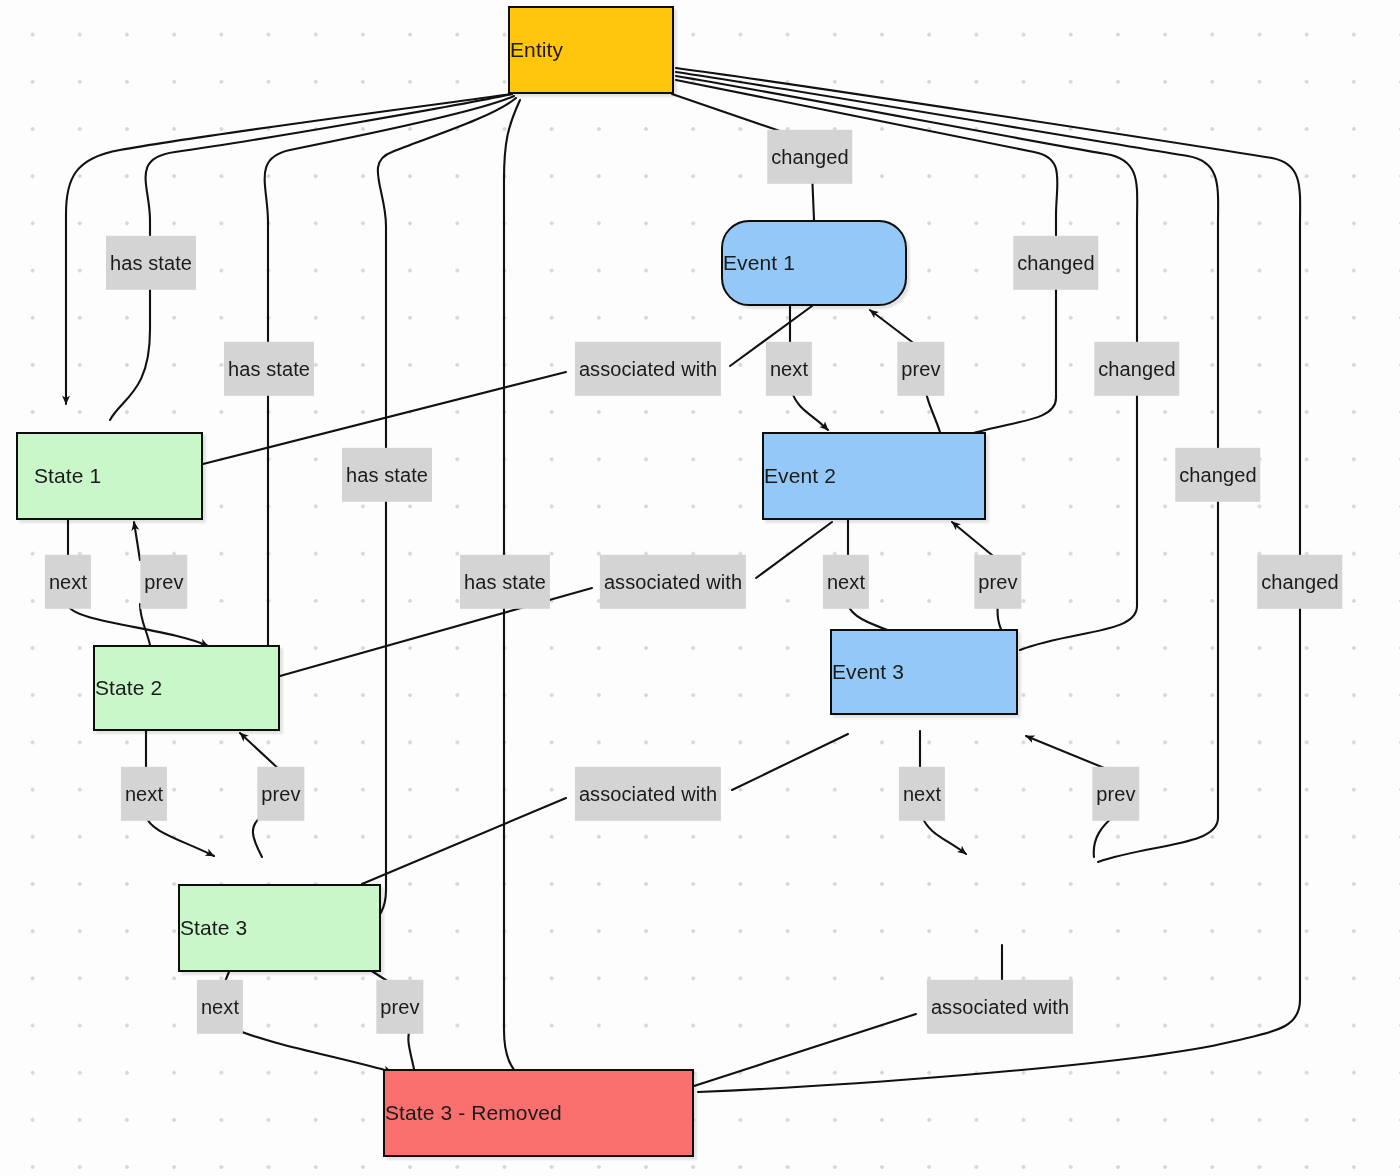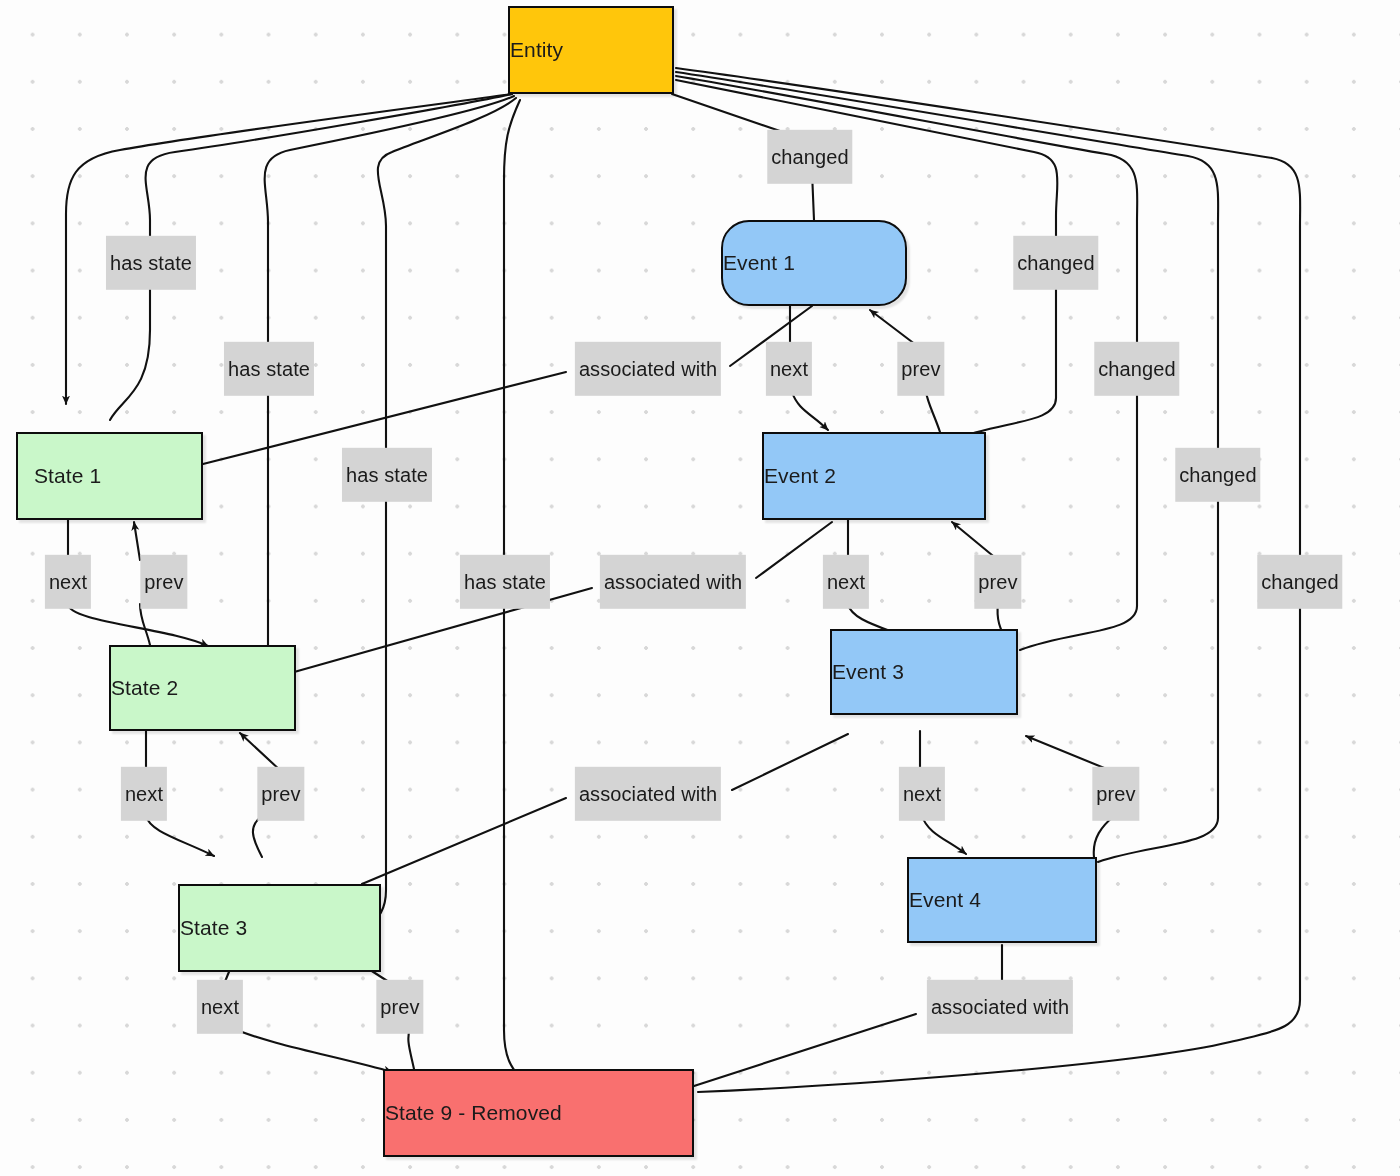--- a/index.html
+++ b/index.html
@@ -90,47 +90,44 @@
   </svg>
 
   <div class="node" style="left:508px;top:6px;width:166px;height:88px;background:#FFC60B;">
     <span>Entity</span>
   </div>
 
   <div class="node" style="left:16px;top:432px;width:187px;height:88px;background:#C9F7C9;padding-left:16px;">
     <span>State 1</span>
   </div>
 
-  <div class="node" style="left:93px;top:645px;width:187px;height:86px;background:#C9F7C9;margin-left:16px;">
+  <div class="node" style="left:93px;top:645px;width:187px;height:86px;background:#C9F7C9;">
     <span>State 2</span>
   </div>
 
   <div class="node" style="left:178px;top:884px;width:203px;height:88px;background:#C9F7C9;">
     <span>State 3</span>
   </div>
 
   <div class="node" style="left:383px;top:1069px;width:311px;height:88px;background:#F9706F;">
-    <span>State 9 - Removed</span>
+    <span>State 3 - Removed</span>
   </div>
 
   <div class="node" style="left:721px;top:220px;width:186px;height:86px;background:#93C8F7;border-radius:28px;">
     <span>Event 1</span>
   </div>
 
   <div class="node" style="left:762px;top:432px;width:224px;height:88px;background:#93C8F7;">
     <span>Event 2</span>
   </div>
 
   <div class="node" style="left:830px;top:629px;width:188px;height:86px;background:#93C8F7;">
     <span>Event 3</span>
   </div>
 
-  <div class="node" style="left:907px;top:857px;width:190px;height:86px;background:#93C8F7;">
-    <span>Event 4</span>
-  </div>
 
   <div class="lbl" style="left:151px;top:263px;">has state</div>
   <div class="lbl" style="left:269px;top:369px;">has state</div>
   <div class="lbl" style="left:387px;top:475px;">has state</div>
   <div class="lbl" style="left:505px;top:582px;">has state</div>
   <div class="lbl" style="left:810px;top:157px;">changed</div>
   <div class="lbl" style="left:1056px;top:263px;">changed</div>
   <div class="lbl" style="left:1137px;top:369px;">changed</div>
   <div class="lbl" style="left:1218px;top:475px;">changed</div>
   <div class="lbl" style="left:1300px;top:582px;">changed</div>

